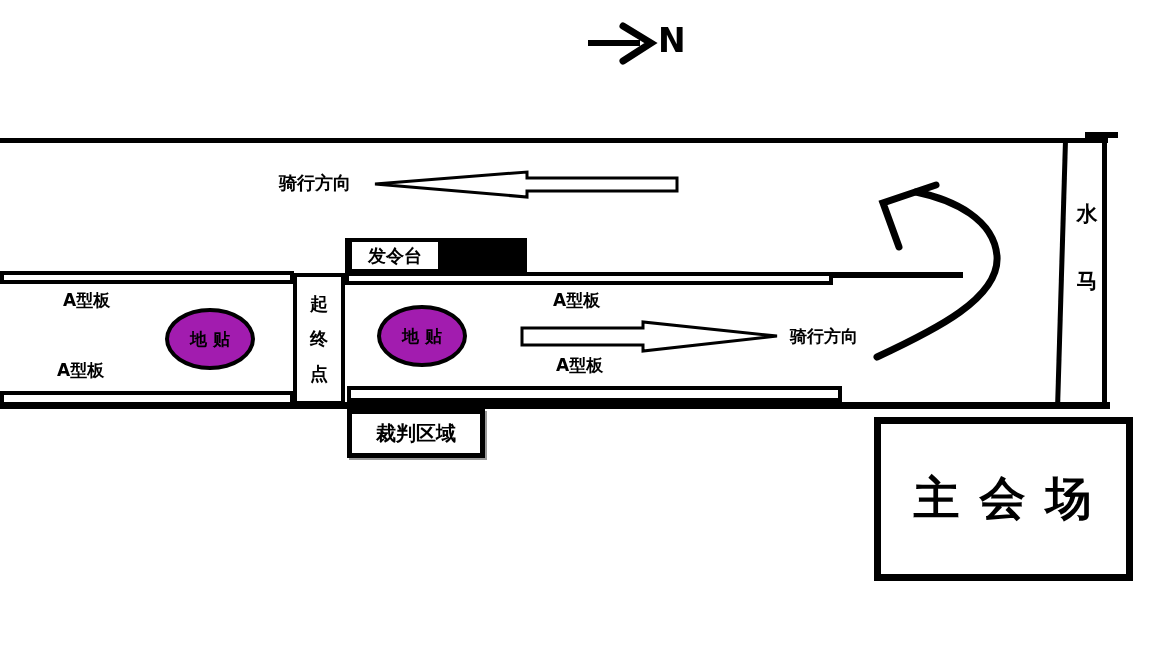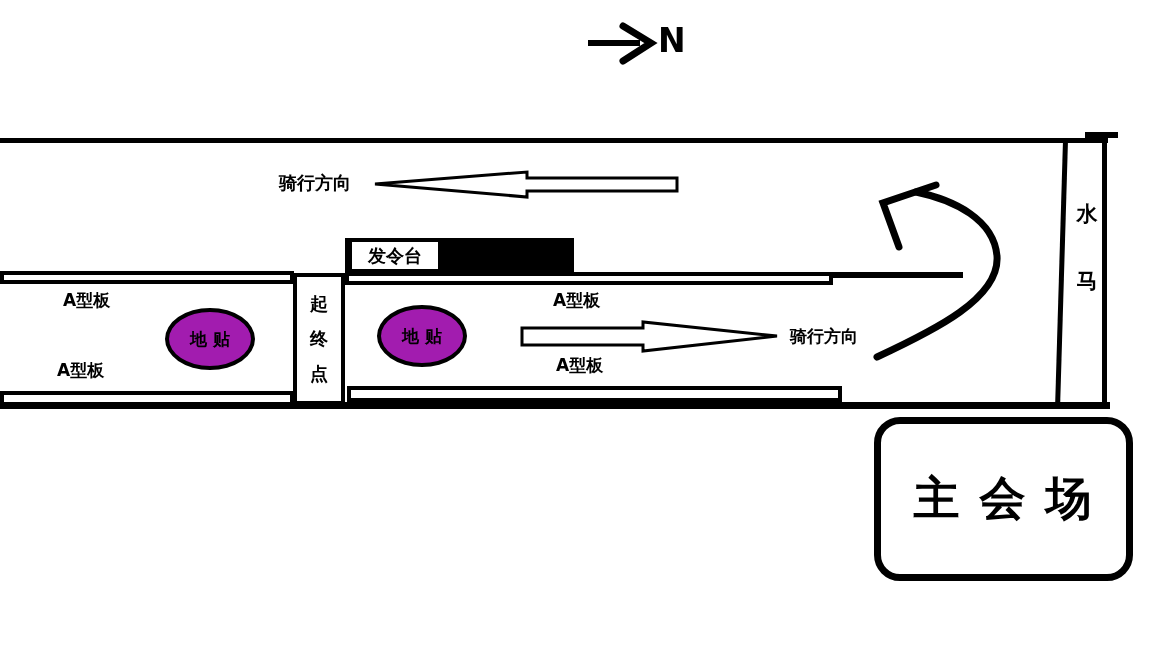--- a/index.html
+++ b/index.html
@@ -62,26 +62,27 @@
   <div class="abs bar" style="left:345px;top:272px;width:488px;height:13px;"></div>
   <div class="abs bar" style="left:347px;top:386px;width:495px;height:16px;"></div>
   <div class="abs solid" style="left:833px;top:272px;width:130px;height:6px;"></div>
 
   <div class="abs sf-box" style="left:293px;top:273px;width:52px;height:132px;">
     <span>起</span>
     <span>终</span>
     <span>点</span>
   </div>
 
-  <div class="abs strip" style="left:345px;top:238px;width:229px;height:35px;">
+  <div class="abs strip" style="left:345px;top:238px;width:182px;height:35px;">
     <div class="zone" style="left:7px;top:4px;width:86px;height:27px;">发令台</div>
   </div>
 
+  <div class="abs referee" style="left:347px;top:409px;width:138px;height:49px;">裁判区域</div>
 
-  <div class="abs venue" style="left:874px;top:417px;width:259px;height:164px;border-radius:26px;">主 会 场</div>
+  <div class="abs venue" style="left:874px;top:417px;width:259px;height:164px;">主 会 场</div>
 
   <span class="abs lbl" style="left:63px;top:291px;font-size:17px;">A型板</span>
   <span class="abs lbl" style="left:57px;top:361px;font-size:17px;">A型板</span>
   <span class="abs lbl" style="left:553px;top:291px;font-size:17px;">A型板</span>
   <span class="abs lbl" style="left:556px;top:356px;font-size:17px;">A型板</span>
 
   <div class="abs ellipse" style="left:165px;top:308px;width:90px;height:62px;">地 贴</div>
   <div class="abs ellipse" style="left:377px;top:305px;width:90px;height:62px;">地 贴</div>
 
   <span class="abs lbl" style="left:279px;top:173px;font-size:18px;">骑行方向</span>

